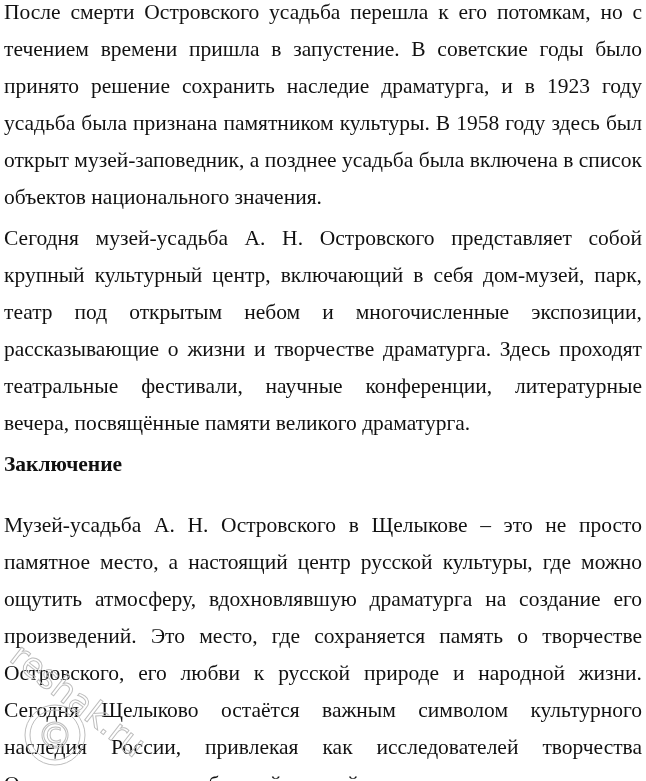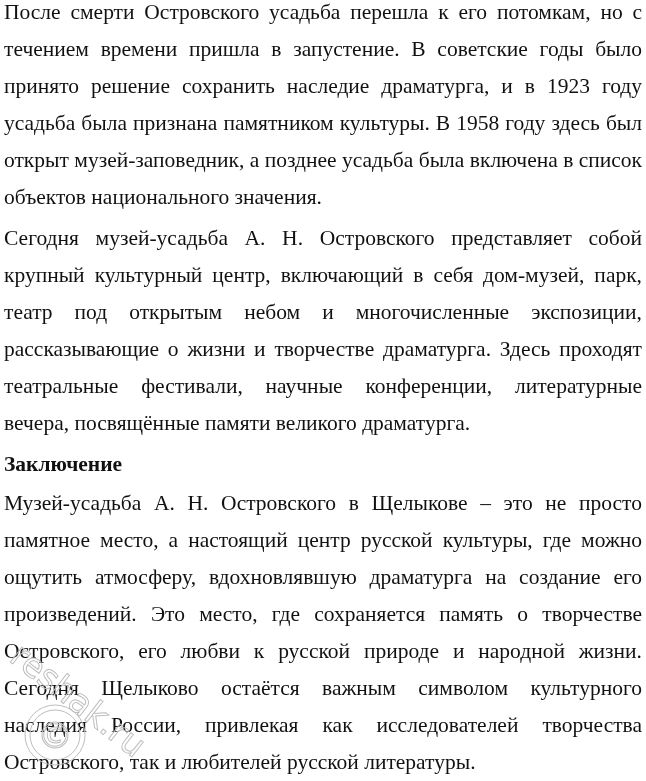--- a/index.html
+++ b/index.html
@@ -22,21 +22,21 @@
       font-size: 21.5px;
       line-height: 37px;
       color: #111111;
     }
     .para {
       margin: 0 0 4px 0;
       text-align: justify;
       text-align-last: left;
     }
     .heading {
-      margin: 0 0 2px 0;
+      margin: 0 0 24px 0;
       font-weight: bold;
       text-align: left;
     }
     .watermark {
       position: absolute;
       left: 0;
       top: 640px;
       width: 200px;
       height: 141px;
       pointer-events: none;

